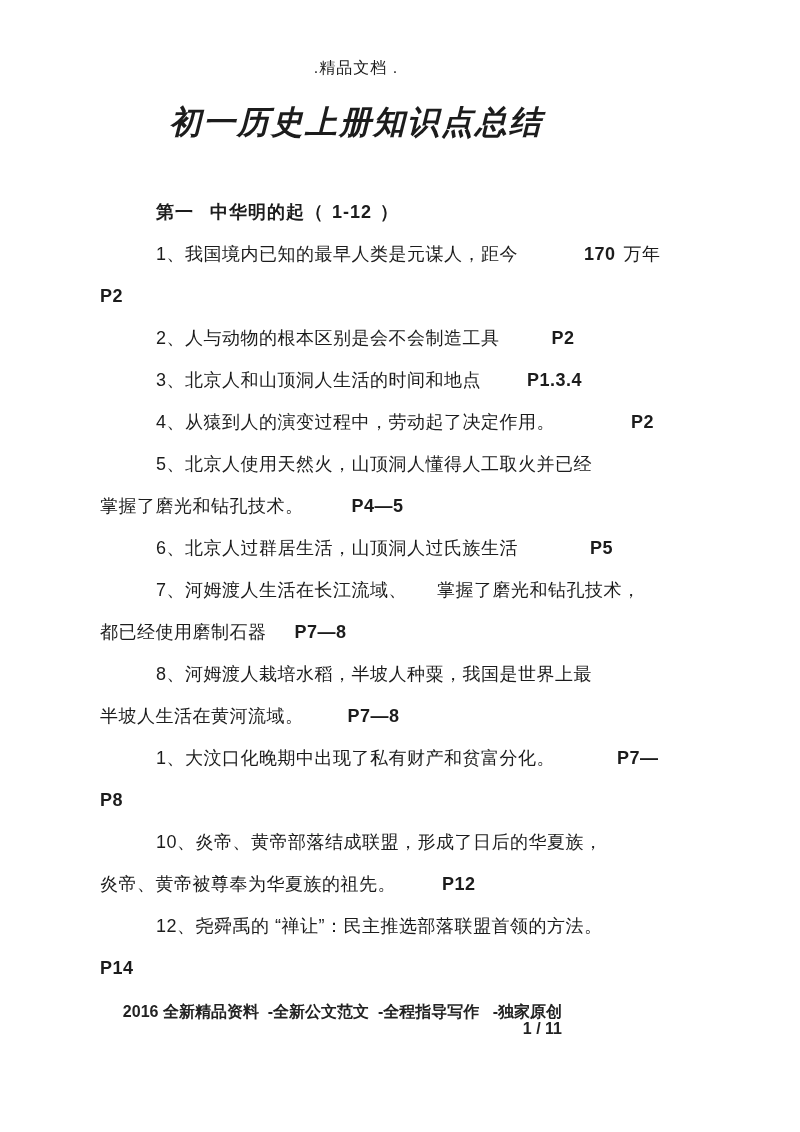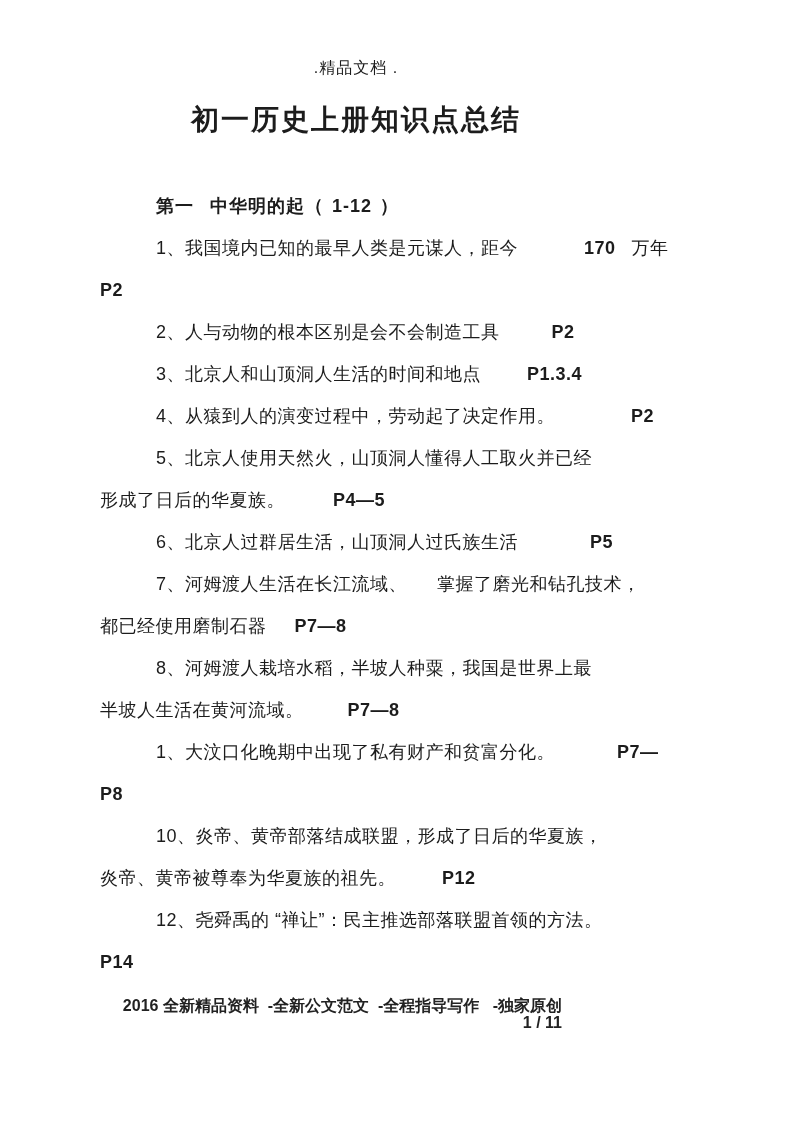--- a/index.html
+++ b/index.html
@@ -23,23 +23,24 @@
   .header-note {
     padding-top: 58px;
     text-align: center;
     font-size: 16px;
     letter-spacing: 1px;
     white-space: pre;
   }
   .doc-title {
     margin-top: 22px;
     text-align: center;
-    font-size: 28px;
+    font-size: 32px;
     font-weight: bold;
     letter-spacing: 2px;
+    font-style: italic;
   }
   .doc-body {
     margin: 46px 90px 0 100px;
     font-size: 18px;
     letter-spacing: 0.5px;
   }
   .line {
     line-height: 42px;
     white-space: nowrap;
     height: 42px;
@@ -67,27 +68,27 @@
 </head>
 <body>
 
 <div class="page">
   <div class="header-note">.精品文档 .</div>
 
   <div class="doc-title">初一历史上册知识点总结</div>
 
   <div class="doc-body">
       <div class="line indent heading"><span class="b">第一</span><span class="b" style="margin-left: 16px; font-family: Liberation Mono, monospace;">中华明的起（</span><span class="b" style="margin-left: 8px;">1-12</span><span class="b" style="margin-left: 8px;">）</span></div>
-      <div class="line indent"><span>1、我国境内已知的最早人类是元谋人，距今</span><span class="b" style="margin-left: 66px;">170</span><span style="margin-left: 16px; text-align: center;">万年</span></div>
+      <div class="line indent"><span>1、我国境内已知的最早人类是元谋人，距今</span><span class="b" style="margin-left: 66px;">170</span><span style="margin-left: 8px; text-align: center;">万年</span></div>
       <div class="line"><span class="b">P2</span></div>
       <div class="line indent"><span>2、人与动物的根本区别是会不会制造工具</span><span class="b" style="margin-left: 52px;">P2</span></div>
       <div class="line indent"><span>3、北京人和山顶洞人生活的时间和地点</span><span class="b" style="margin-left: 46px;">P1.3.4</span></div>
       <div class="line indent"><span>4、从猿到人的演变过程中，劳动起了决定作用。</span><span class="b" style="margin-left: 76px;">P2</span></div>
       <div class="line indent"><span>5、北京人使用天然火，山顶洞人懂得人工取火并已经</span></div>
-      <div class="line"><span>形成了日后的华夏族。</span><span class="b" style="margin-left: 48px; margin-top: 25px;">P4—5</span></div>
+      <div class="line"><span>掌握了磨光和钻孔技术。</span><span class="b" style="margin-left: 48px; margin-top: 25px;">P4—5</span></div>
       <div class="line indent"><span>6、北京人过群居生活，山顶洞人过氏族生活</span><span class="b" style="margin-left: 72px;">P5</span></div>
       <div class="line indent"><span>7、河姆渡人生活在长江流域、</span><span style="margin-left: 30px;">掌握了磨光和钻孔技术，</span></div>
       <div class="line"><span>都已经使用磨制石器</span><span class="b" style="margin-left: 28px;">P7—8</span></div>
       <div class="line indent"><span>8、河姆渡人栽培水稻，半坡人种粟，我国是世界上最</span></div>
       <div class="line"><span>半坡人生活在黄河流域。</span><span class="b" style="margin-left: 44px;">P7—8</span></div>
       <div class="line indent"><span>1、大汶口化晚期中出现了私有财产和贫富分化。</span><span class="b" style="margin-left: 62px;">P7—</span></div>
       <div class="line"><span class="b">P8</span></div>
       <div class="line indent"><span>10、炎帝、黄帝部落结成联盟，形成了日后的华夏族，</span></div>
       <div class="line"><span>炎帝、黄帝被尊奉为华夏族的祖先。</span><span class="b" style="margin-left: 46px;">P12</span></div>
       <div class="line indent"><span>12、尧舜禹的 “禅让”：民主推选部落联盟首领的方法。</span></div>

